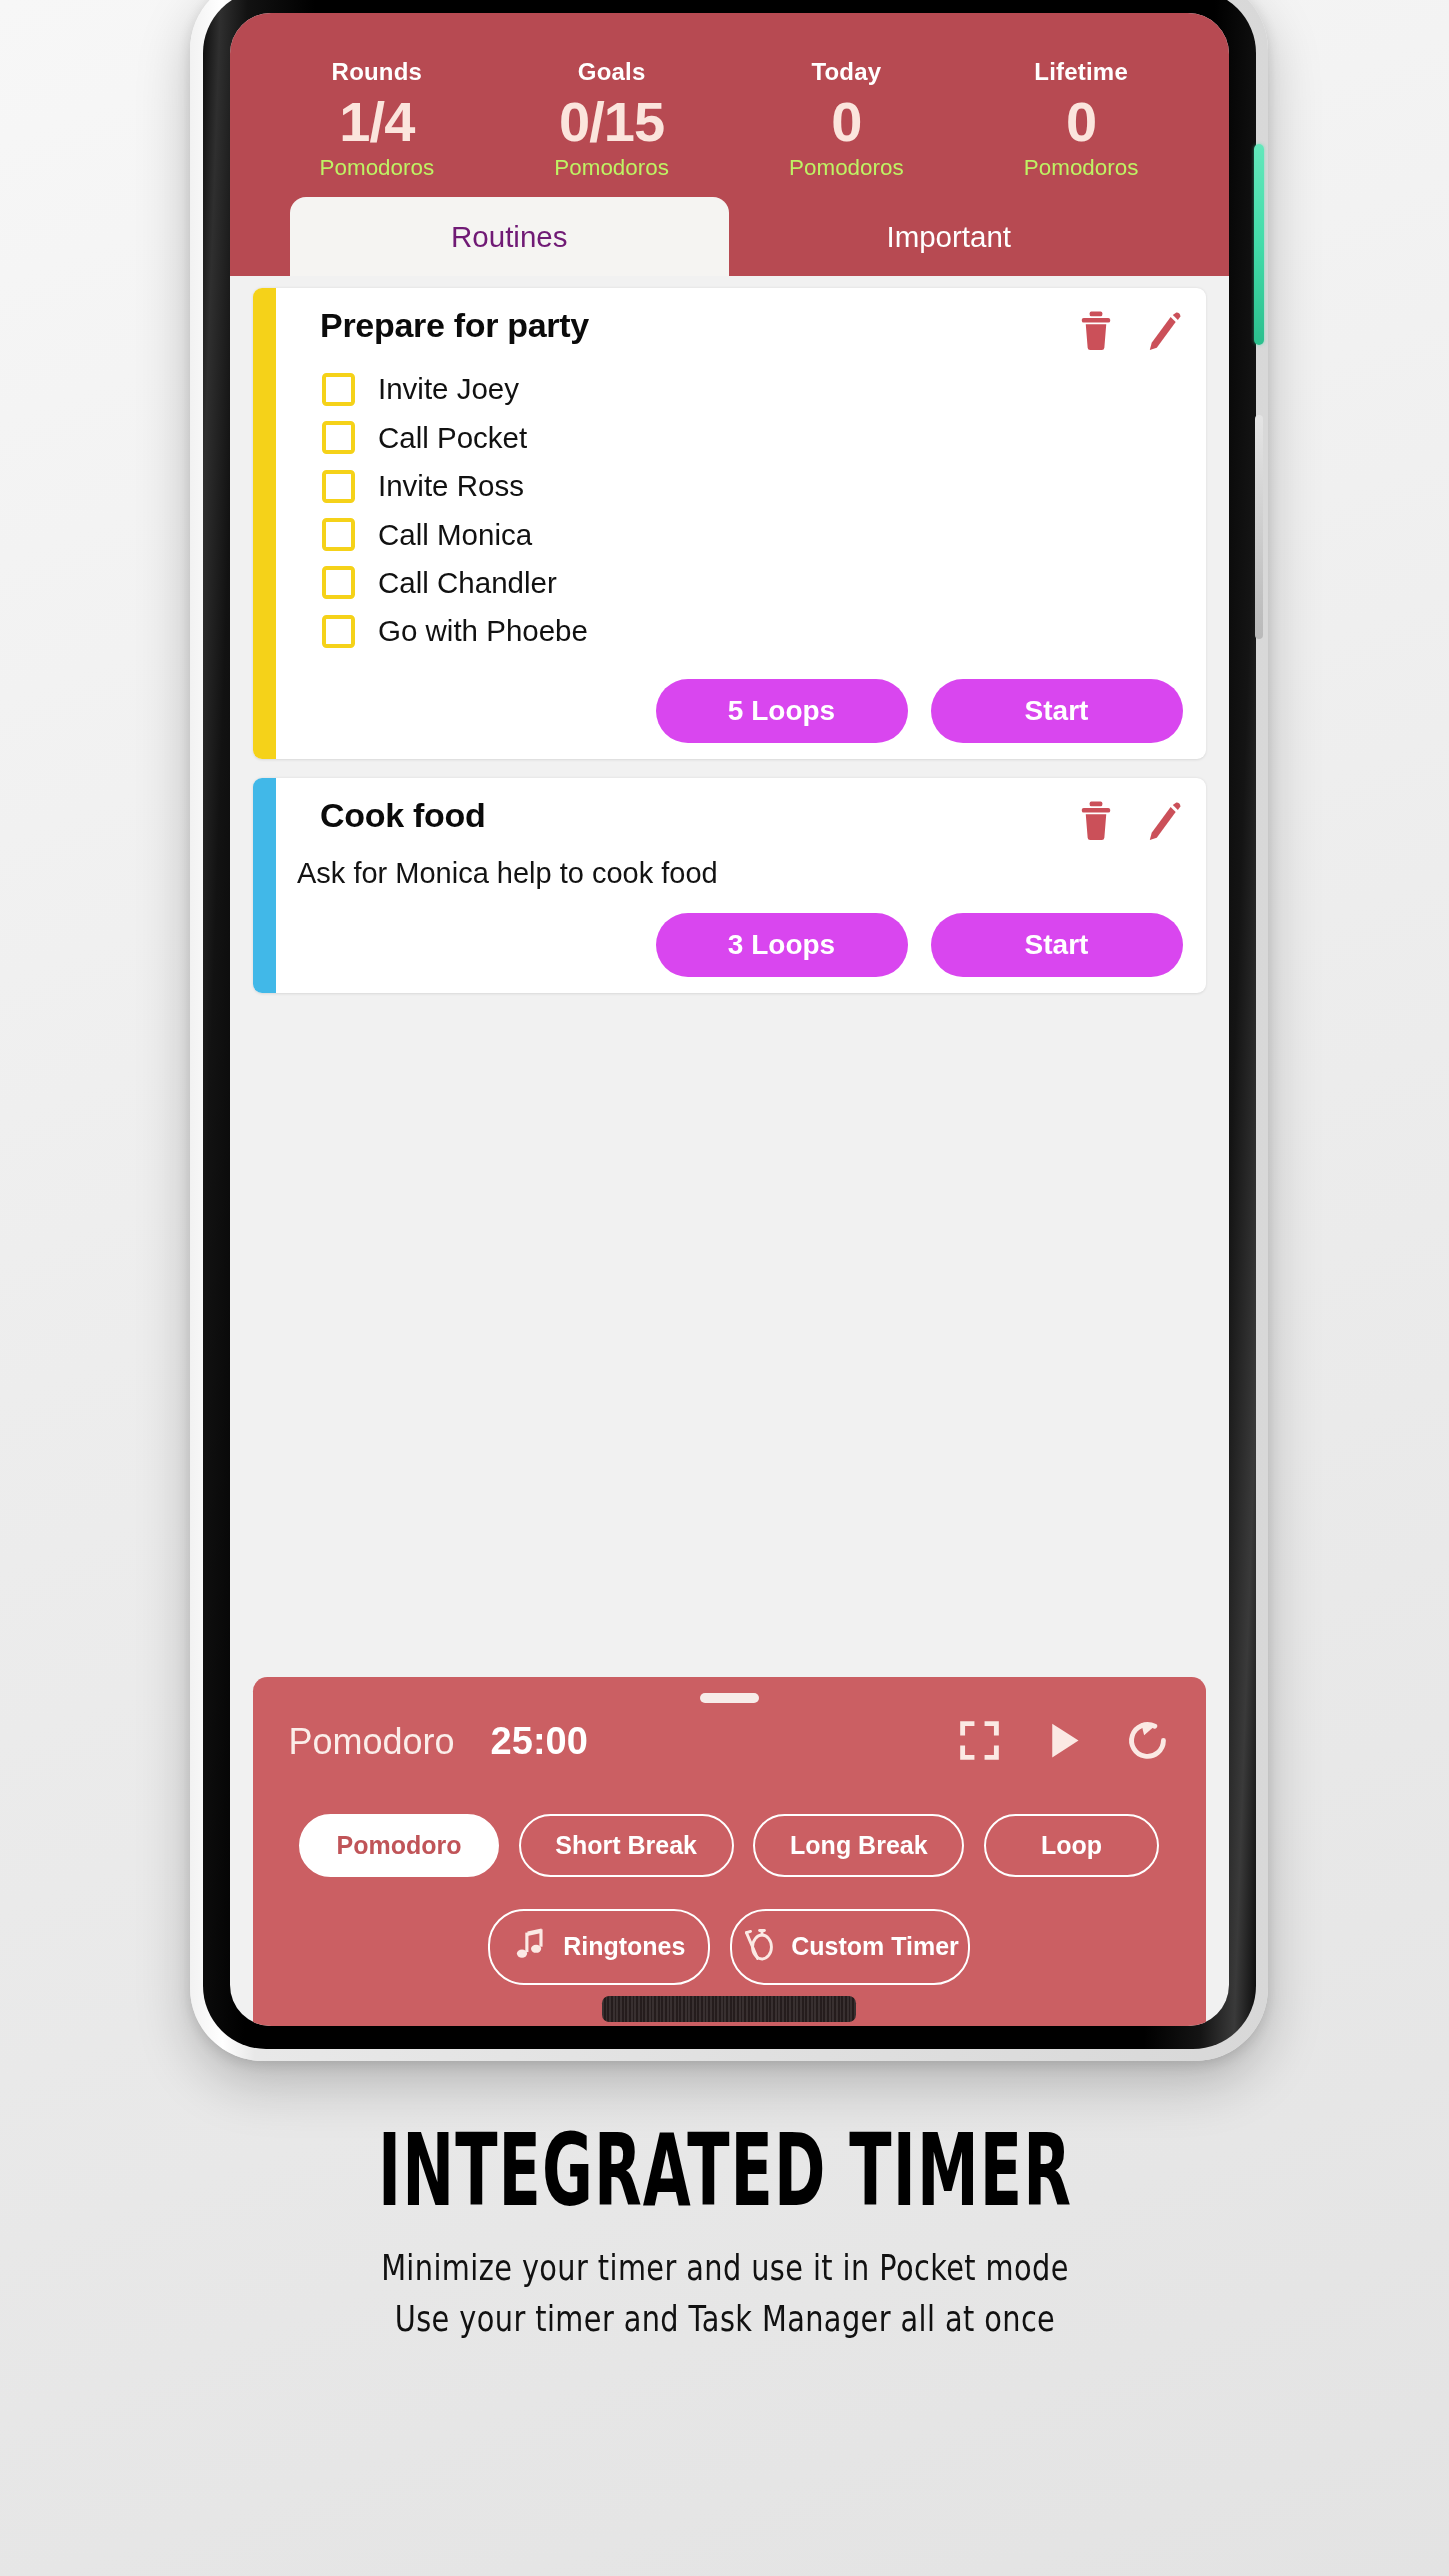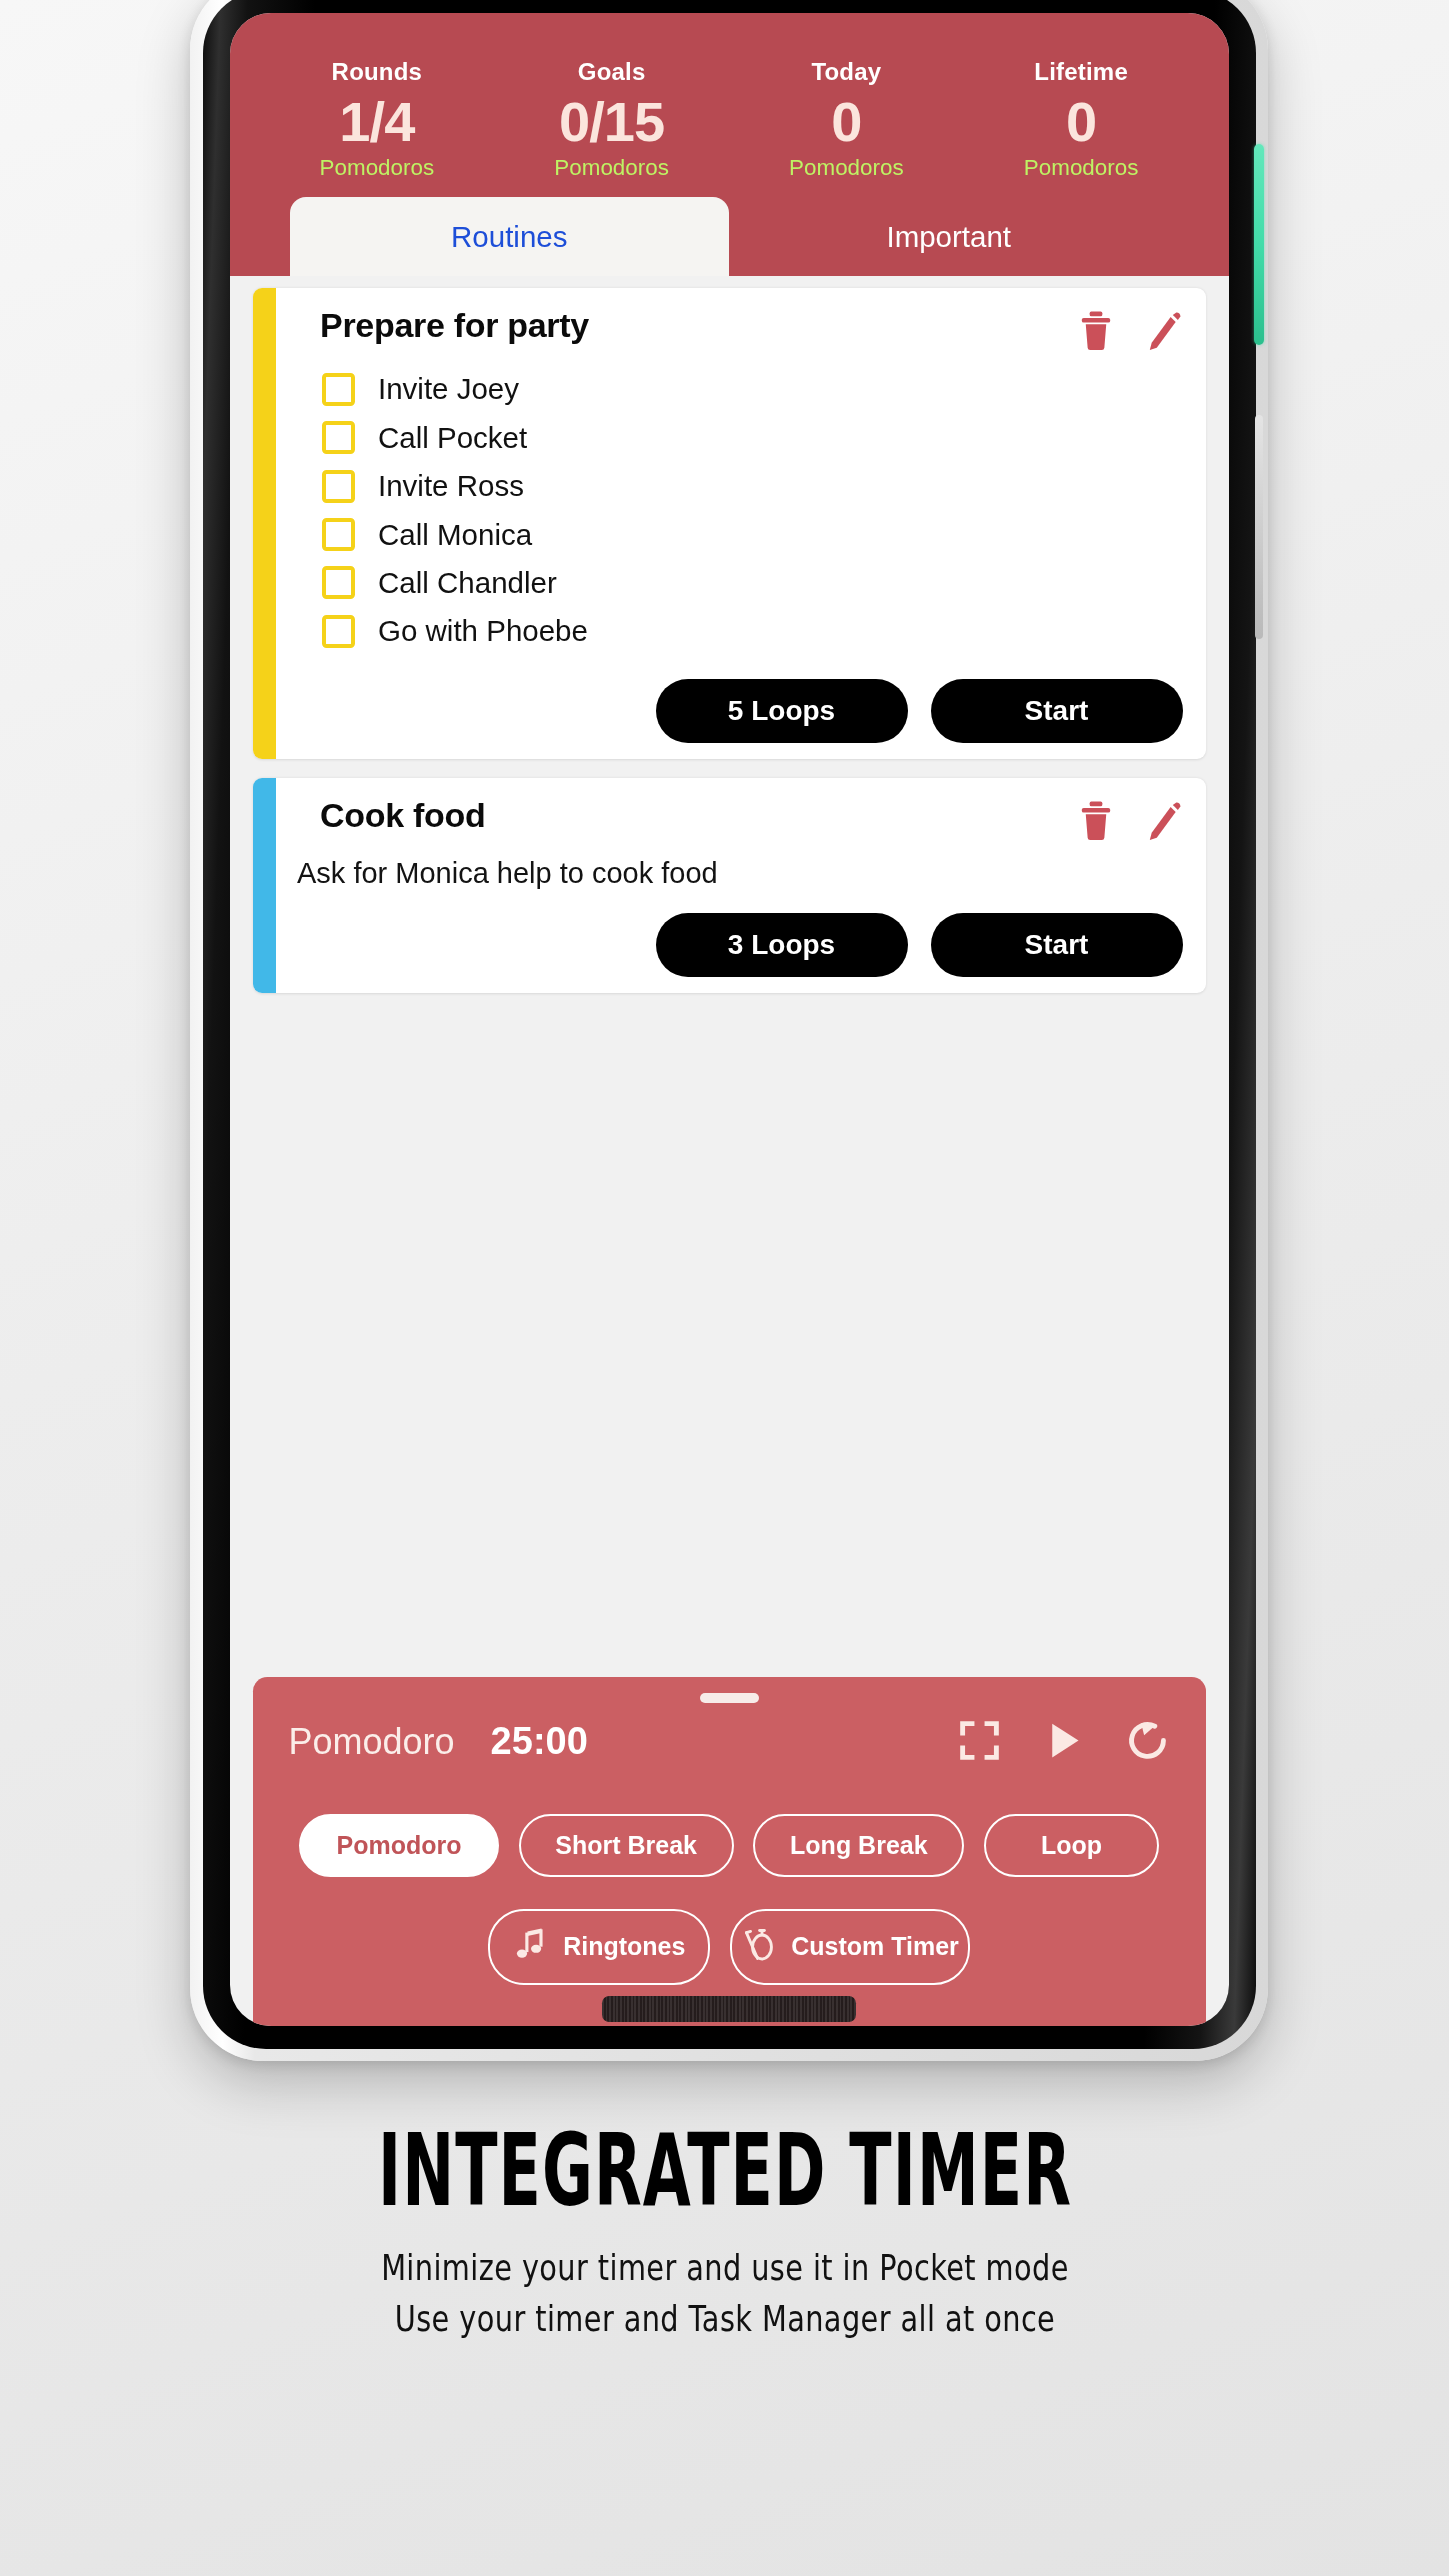--- a/index.html
+++ b/index.html
@@ -93,21 +93,21 @@
 
   
   #tabs-bar { display:flex; background:#b74a52; padding:0 30px; margin-top:16px; }
   .tab {
     flex:1; text-align:center;
     padding:23px 0 21.5px 0;
     font-size:29.5px;
     color:#ffffff;
     border-radius:16px 16px 0 0;
   }
-  .tab.active { background:#f5f4f2; color:#1d4ed8; }
+  .tab.active { background:#f5f4f2; color:#701a75; }
 
   
   #task-list {
     flex:1;
     background:#f1f1f1;
     padding:12.5px 23px 0 23px;
     overflow:hidden;
   }
   .task-card {
     background:#ffffff;
@@ -145,21 +145,21 @@
     background:#fff;
     flex:none;
   }
   .check-label { font-size:29.5px; color:#111; }
 
   .task-buttons {
     display:flex; justify-content:flex-end;
     gap:23px; margin-top:23px;
   }
   .pill-btn {
-    background:#000000;
+    background:#d946ef;
     color:#ffffff;
     font-size:28px; font-weight:bold;
     border:none;
     border-radius:36px;
     padding:16px 0;
     width:252px;
     text-align:center;
   }
 
   

